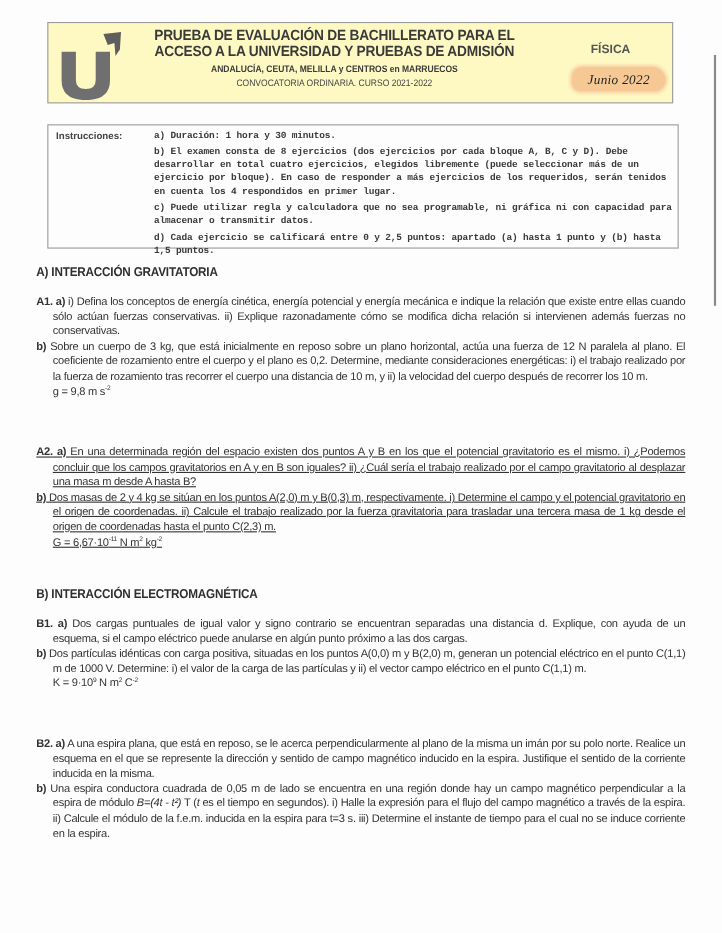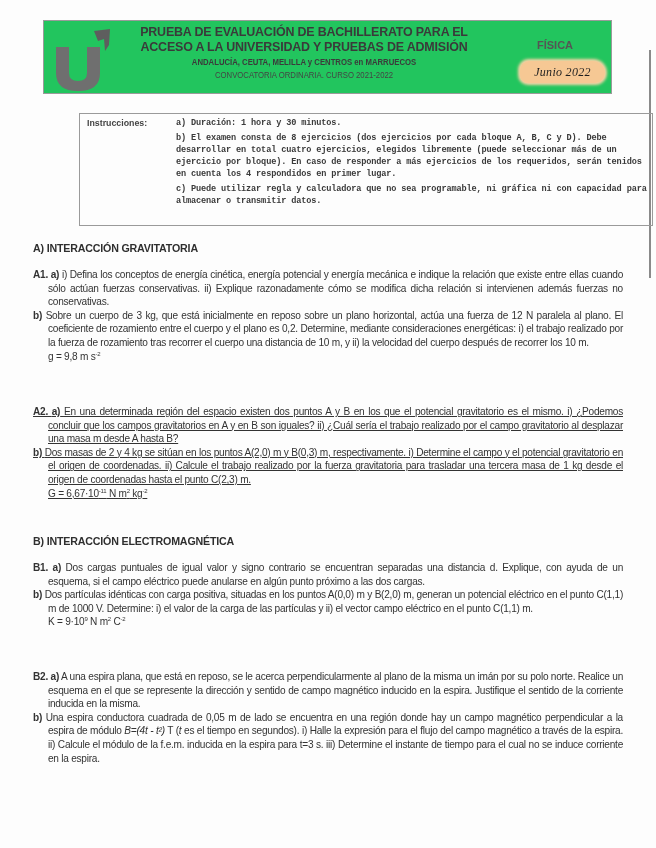--- a/index.html
+++ b/index.html
@@ -6,21 +6,21 @@
   body {
     width: 656px; height: 848px; overflow: hidden;
     background: #fdfdfd; position: relative;
     font-family: "Liberation Sans", sans-serif; color: #2e2e2e;
   }
   .page { position: absolute; inset: 0; }
 
   
   .header-box {
     position: absolute; left: 43px; top: 20px; width: 569px; height: 74px;
-    border: 1px solid #9a9a9a; box-sizing: border-box; background: #22c55e;
+    border: 1px solid #9a9a9a; box-sizing: border-box; background: #fef9c3;
   }
   .logo { position: absolute; left: 10px; top: 6px; width: 60px; height: 64px; }
   .title-block { position: absolute; left: 70px; top: 3px; width: 380px; text-align: center; }
   .title1, .title2 {
     font-weight: bold; font-size: 13.4px; line-height: 15px; color: #3a3a3a;
     letter-spacing: -0.2px; transform: scaleX(0.93); transform-origin: center;
     white-space: nowrap;
   }
   .title3 { font-weight: bold; font-size: 8.6px; line-height: 13px; margin-top: 2px; color: #3b3b3b; transform: scaleX(0.9); white-space: nowrap;}
   .title4 { font-size: 8.6px; line-height: 12px; color: #444; transform: scaleX(0.9); white-space: nowrap; }
@@ -31,21 +31,21 @@
     box-shadow: 0 0 3px 2px #f8d3a8;
     font-family: Liberation Serif, serif; font-style: italic; font-size: 12px;
     color: #1f1f1f; text-align: center; line-height: 22px; letter-spacing: 0.3px;
   }
 
   .side-line { position: absolute; left: 649px; top: 50px; width: 2px; height: 228px; background: #8a8a8a; }
 
   
   .instr-box {
     position: absolute; left: 43px; top: 113px; width: 574px; height: 113px;
-    border: 1px solid #9a9a9a; box-sizing: border-box; margin-left: 36px;
+    border: 1px solid #9a9a9a; box-sizing: border-box;
   }
   .instr-label { position: absolute; left: 7px; top: 4px; font-size: 8.8px; font-weight: bold; color: #444; }
   .instr-list { position: absolute; left: 96px; top: 3px; width: 474px; font-family: Liberation Mono, monospace; }
   .instr-item {
     font-size: 8.6px; font-weight: bold; line-height: 12px; color: #3a3a3a;
     margin-bottom: 3px; letter-spacing: -0.15px;
   }
 
   
   .section-title {
@@ -81,20 +81,21 @@
   </div>
 
   <div class="side-line"></div>
 
   <div class="instr-box">
     <div class="instr-label">Instrucciones:</div>
     <div class="instr-list">
       <div class="instr-item">a) Duración: 1 hora y 30 minutos.</div>
       <div class="instr-item">b) El examen consta de 8 ejercicios (dos ejercicios por cada bloque A, B, C y D). Debe desarrollar en total cuatro ejercicios, elegidos libremente (puede seleccionar más de un ejercicio por bloque). En caso de responder a más ejercicios de los requeridos, serán tenidos en cuenta los 4 respondidos en primer lugar.</div>
       <div class="instr-item">c) Puede utilizar regla y calculadora que no sea programable, ni gráfica ni con capacidad para almacenar o transmitir datos.</div>
+      <div class="instr-item">d) Cada ejercicio se calificará entre 0 y 2,5 puntos: apartado (a) hasta 1 punto y (b) hasta 1,5 puntos.</div>
     </div>
   </div>
 
   <div class="section-title" style="top:241px;">A) INTERACCIÓN GRAVITATORIA</div>
 
   <div class="exercise" style="top:268px;">
     <div class="para">
       <span class="b">A1.</span>
       <span class="b">a)</span>
       <span>i) Defina los conceptos de energía cinética, energía potencial y energía mecánica e indique la relación que existe entre ellas cuando sólo actúan fuerzas conservativas. ii) Explique razonadamente cómo se modifica dicha relación si intervienen además fuerzas no conservativas.</span>

